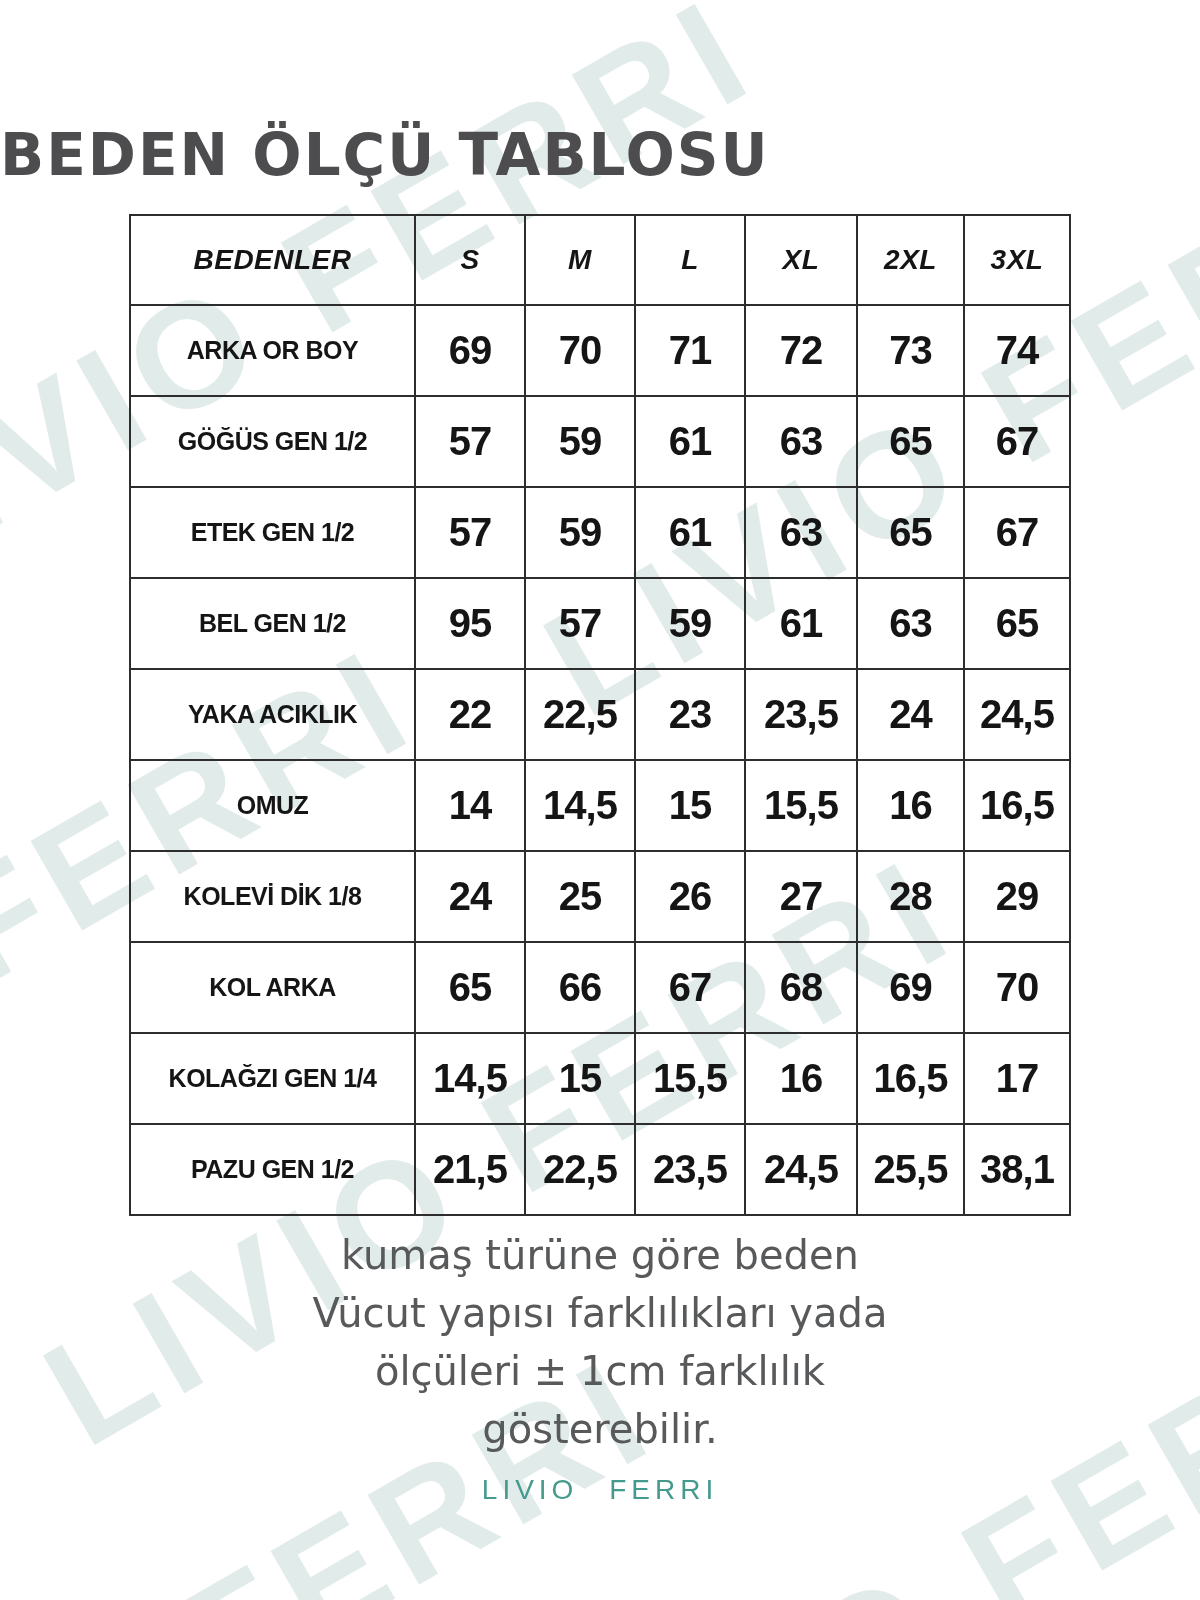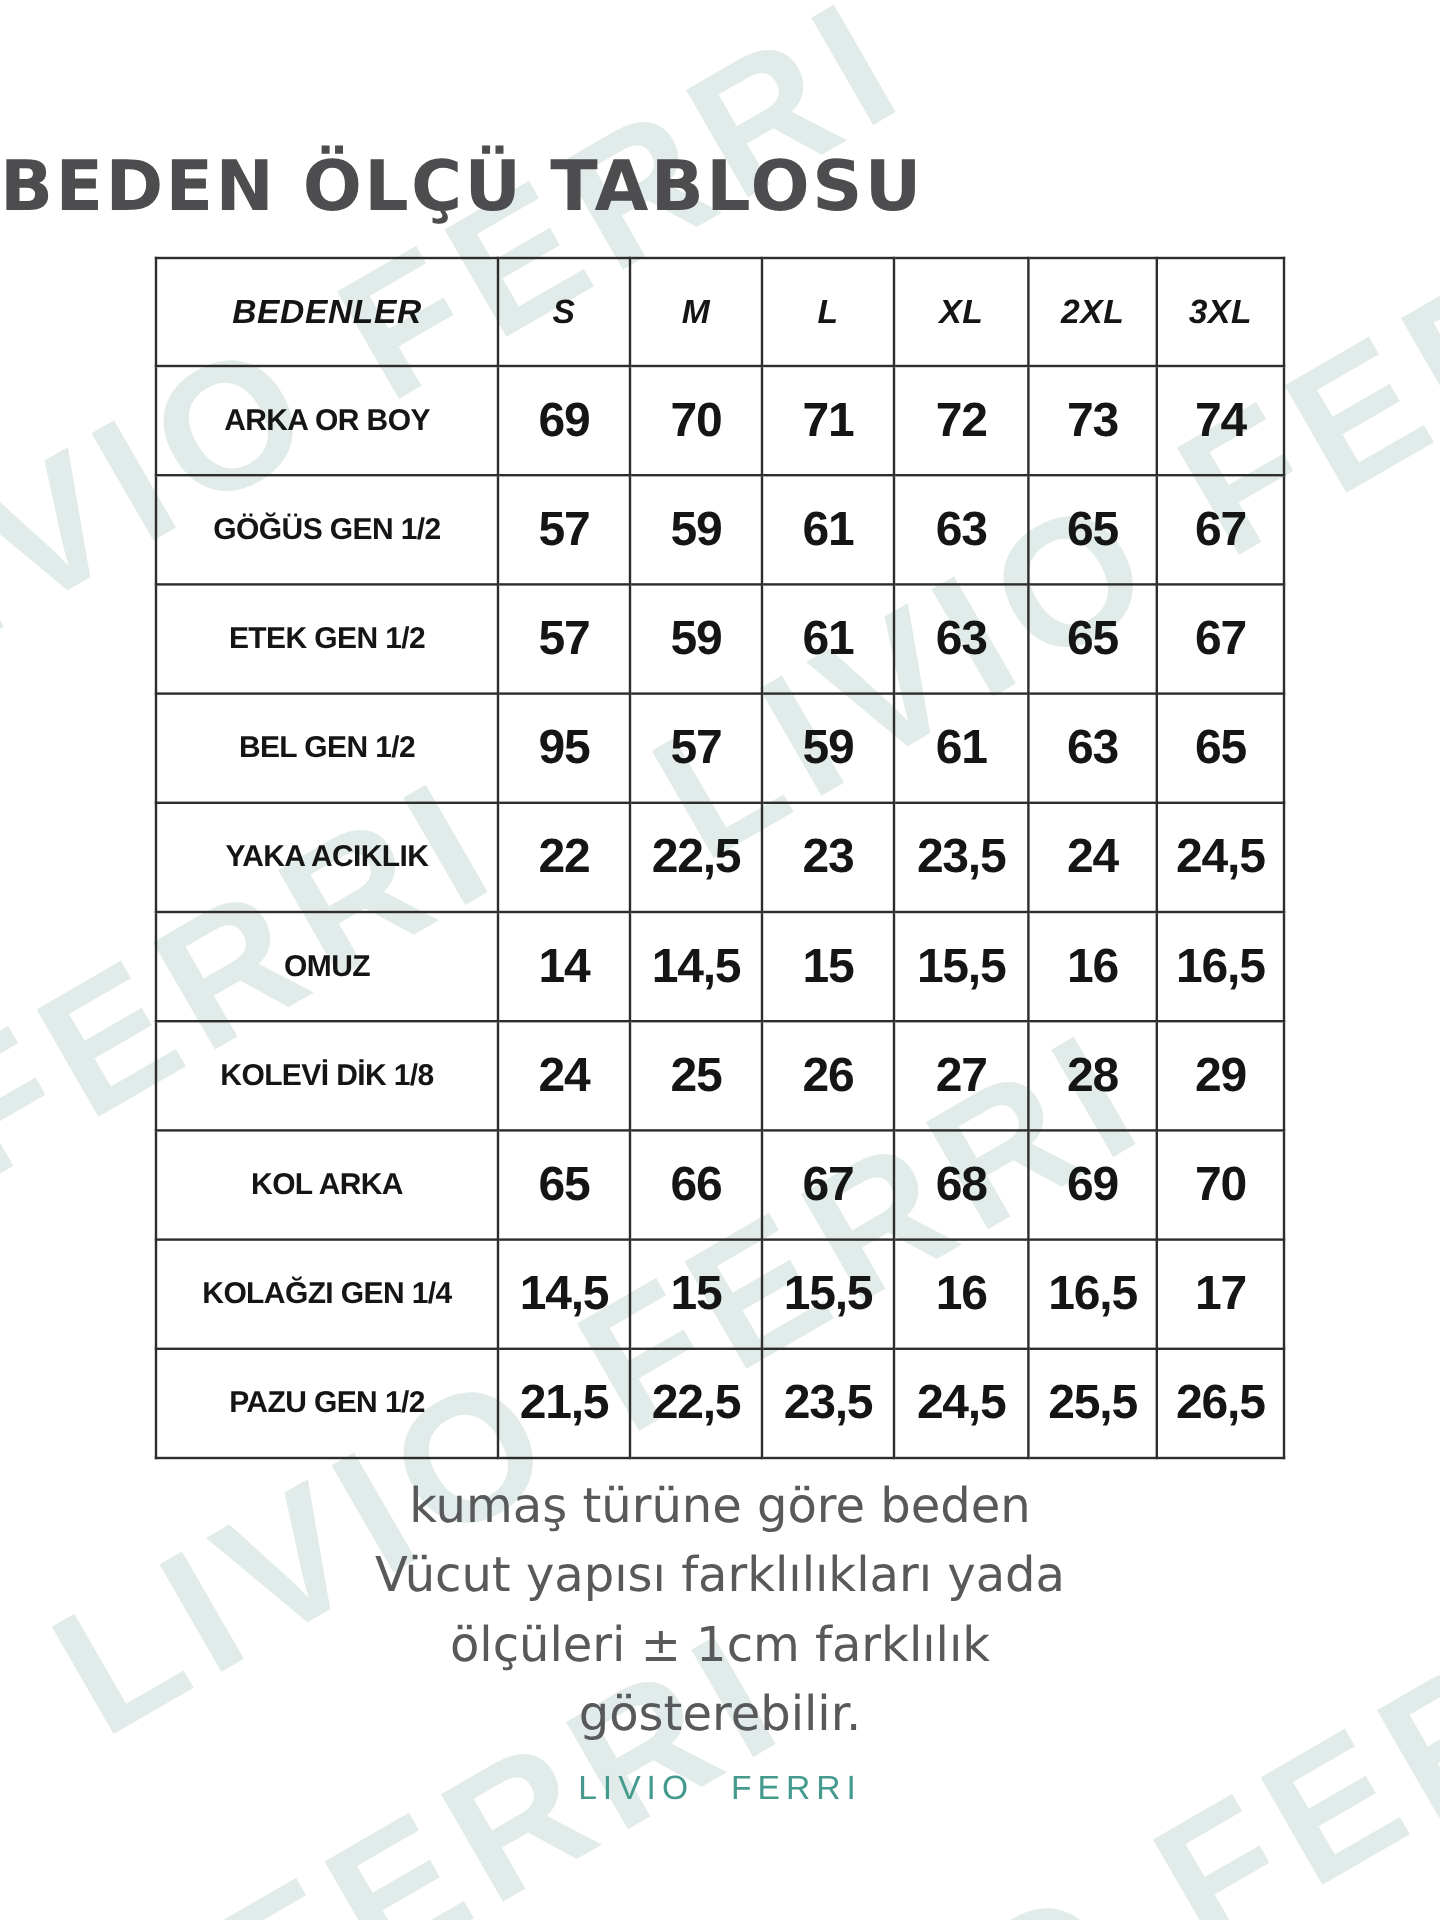--- a/index.html
+++ b/index.html
@@ -234,21 +234,21 @@
             <td>16,5</td>
             <td>17</td>
           </tr>
           <tr>
             <th>PAZU GEN 1/2</th>
             <td>21,5</td>
             <td>22,5</td>
             <td>23,5</td>
             <td>24,5</td>
             <td>25,5</td>
-            <td>26,5</td>
+            <td>38,1</td>
           </tr>
         </tbody>
     </table>
 
     <div class="note">
       <div>kumaş türüne göre beden</div>
       <div>Vücut yapısı farklılıkları yada</div>
       <div>ölçüleri ± 1cm farklılık</div>
       <div>gösterebilir.</div>
     </div>

